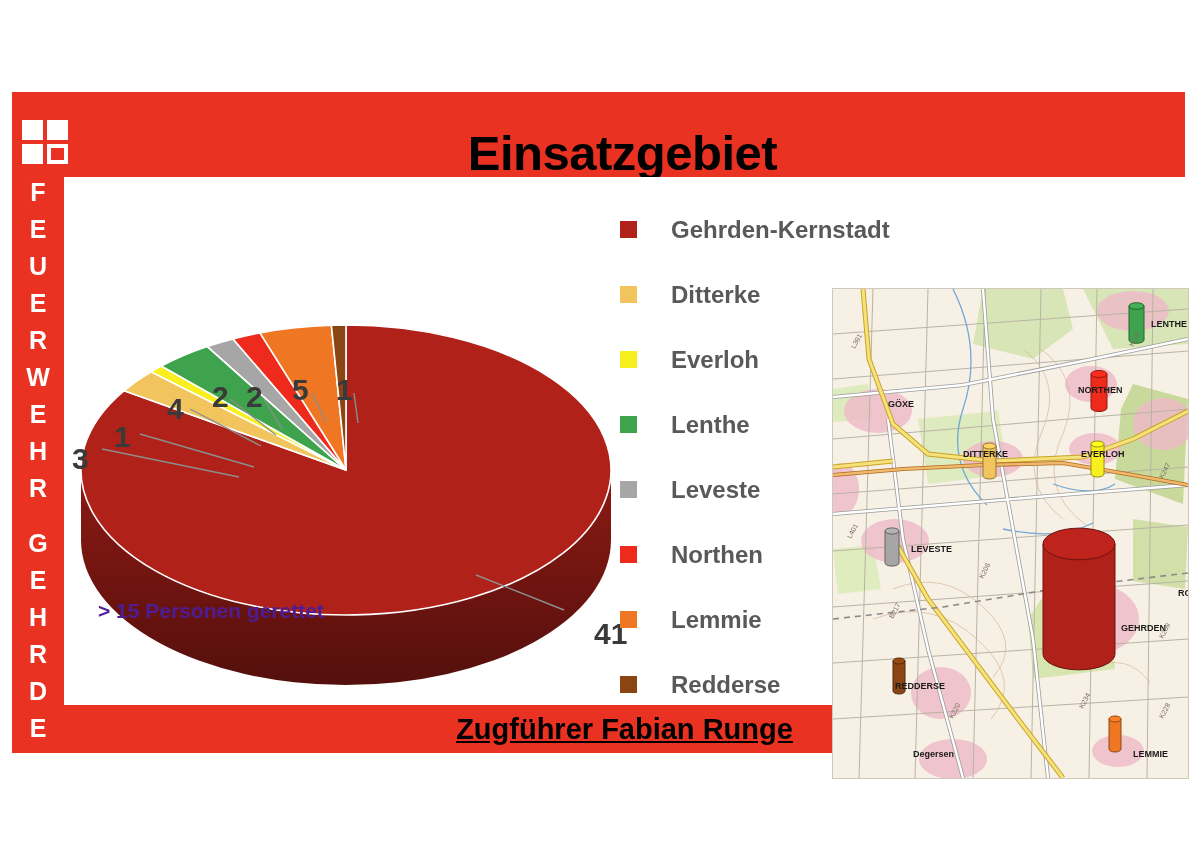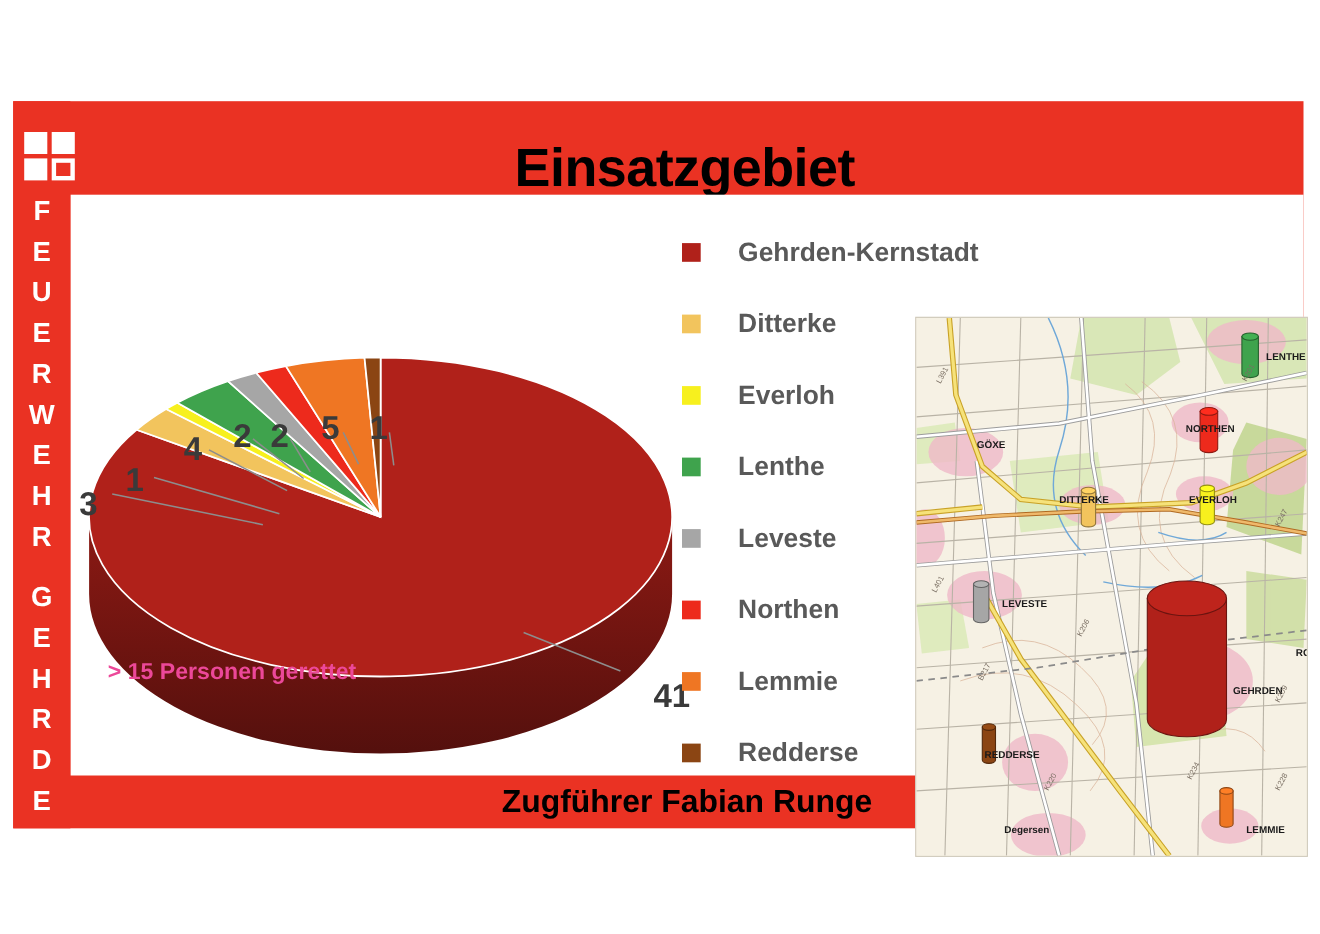--- a/index.html
+++ b/index.html
@@ -26,38 +26,38 @@
   #brand-logo .inner{position:absolute;left:29px;top:28px;width:13px;height:12px;background:#ea3223;}
   #brand-words{position:absolute;left:0;top:82px;width:52px;text-align:center;
      color:#fff;font-weight:bold;font-size:25px;line-height:37px;}
   #brand-words .gap{display:block;height:18px;}
 
   
   #panel{position:absolute;left:52px;top:85px;width:1121px;height:528px;background:#fff;}
 
   
   #footer-bar{position:absolute;left:52px;top:613px;width:1121px;height:48px;
-      display:flex;align-items:center;justify-content:center;}
+      display:flex;align-items:center;justify-content:center;text-decoration:underline;}
   #footer-text{font-size:29px;font-weight:bold;color:#000;}
 
   
   #chart-area{position:absolute;left:0px;top:0px;width:600px;height:528px;}
   #pie-svg{position:absolute;left:0;top:0;}
 
   .lbl{position:absolute;font-size:30px;font-weight:bold;color:#3a3a3a;}
 
   
   #legend{position:absolute;left:556px;top:20px;width:240px;}
   .leg-row{display:flex;align-items:center;height:65px;gap:20px;}
   .leg-sw{width:17px;height:17px;margin-right:14px;flex:0 0 auto;}
   .leg-tx{font-size:24px;font-weight:bold;color:#595959;white-space:nowrap;}
 
   
   #notes{position:absolute;left:34px;top:422px;}
-  .note{font-size:21px;font-weight:bold;color:#ec4899;margin-bottom:27px;}
+  .note{font-size:21px;font-weight:bold;color:#4c1d95;margin-bottom:27px;}
 
   
   #map-wrap{position:absolute;left:768px;top:111px;width:355px;height:489px;overflow:hidden;
       background:#f4efe2;border:1px solid #cfc9bb;}
   #map-svg{display:block;}
   .mplace{font-family:"Liberation Sans",sans-serif;font-weight:bold;fill:#1a1a1a;}
   .mroad{fill:none;}
   .mfaint{font-family:"Liberation Sans",sans-serif;fill:#7a6f63;}
 </style>
 </head>

